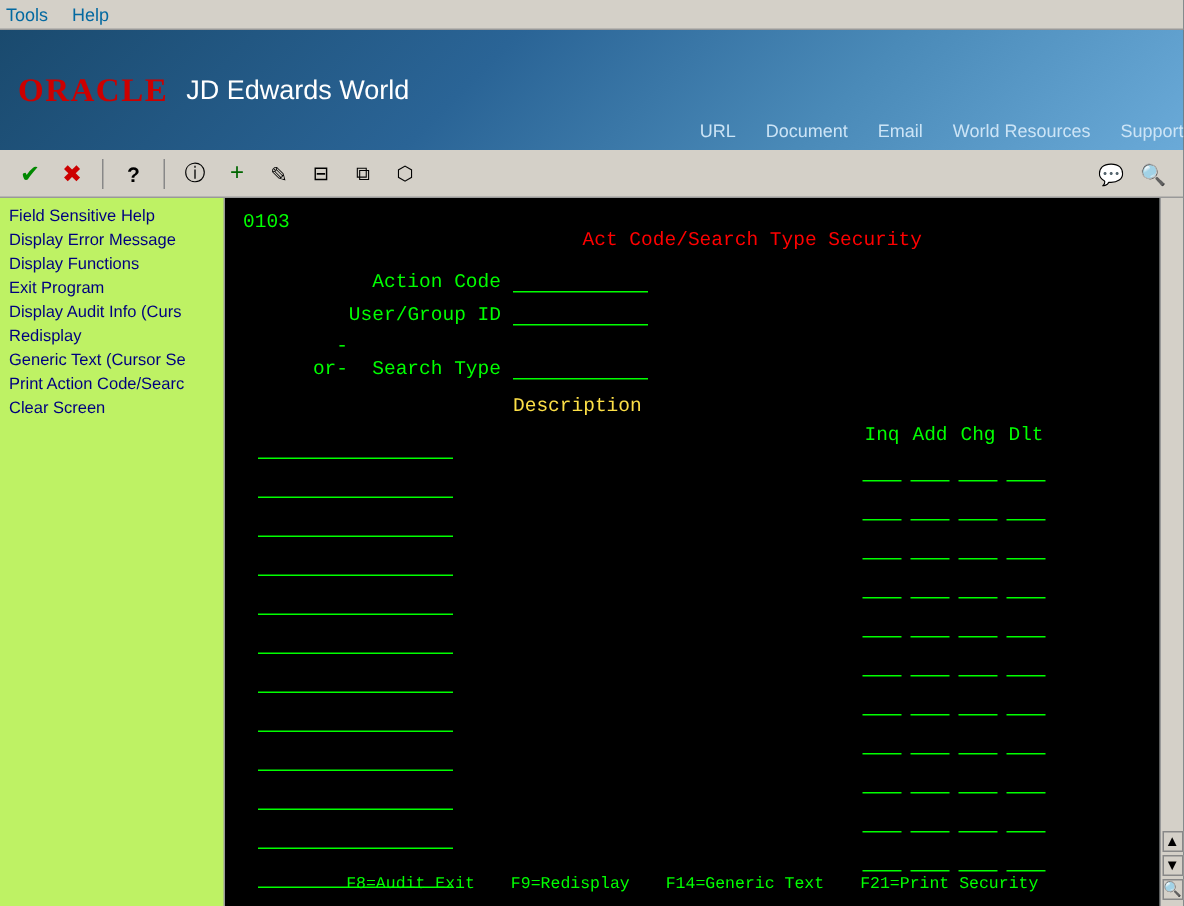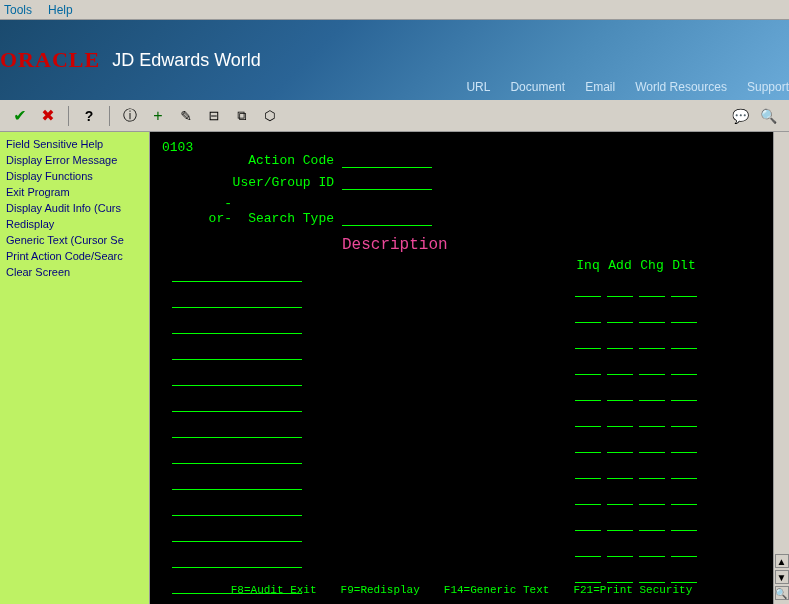--- a/index.html
+++ b/index.html
@@ -25,21 +25,21 @@
     #header {
       height: 80px;
       background: linear-gradient(135deg, #1a4a6e 0%, #2a6496 40%, #4a8ab8 70%, #6aaad8 100%);
       display: flex;
       flex-direction: column;
       position: relative;
     }
     #header-top {
       display: flex;
       align-items: center;
-      padding: 8px 0;
+      padding: 8px 12px;
       flex: 1;
     }
     #oracle-logo {
       display: flex;
       align-items: center;
       gap: 4px;
     }
     #oracle-text {
       font-size: 22px;
       font-weight: bold;
@@ -292,38 +292,39 @@
     <div class="menu-item">Exit Program</div>
     <div class="menu-item">Display Audit Info (Curs</div>
     <div class="menu-item">Redisplay</div>
     <div class="menu-item">Generic Text (Cursor Se</div>
     <div class="menu-item">Print Action Code/Searc</div>
     <div class="menu-item">Clear Screen</div>
   </div>
 
   <div id="content">
     <span id="form-id">0103</span>
+    <div id="form-title" style="margin-left:80px;">Act Code/Search Type Security</div>
 
     <div class="form-row" style="margin-left:40px;">
       <span class="form-label">Action Code</span>
       <input type="text" style="background: rgb(0, 0, 0); color: rgb(0, 255, 0); border-top: none; border-right: none; border-left: none; border-image: initial; border-bottom: 1px solid rgb(0, 255, 0); width: 90px; font-family: &quot;Courier New&quot;, monospace; font-size: 13px; outline: none;">
     </div>
 
     <div class="form-row" style="margin-left:40px;">
       <span class="form-label">User/Group ID</span>
       <input type="text" style="background: rgb(0, 0, 0); color: rgb(0, 255, 0); border-top: none; border-right: none; border-left: none; border-image: initial; border-bottom: 1px solid rgb(0, 255, 0); width: 90px; font-family: &quot;Courier New&quot;, monospace; font-size: 13px; outline: none;">
     </div>
 
     <div class="form-row" style="margin-left:40px;">
       <span style="color:#00ff00; font-family:'Courier New',monospace; font-size:13px; width:36px; text-align:right; padding-right:6px;">-or-</span>
       <span class="form-label" style="width:104px;">Search Type</span>
       <input type="text" style="background: rgb(0, 0, 0); color: rgb(0, 255, 0); border-top: none; border-right: none; border-left: none; border-image: initial; border-bottom: 1px solid rgb(0, 255, 0); width: 90px; font-family: &quot;Courier New&quot;, monospace; font-size: 13px; outline: none;">
     </div>
 
-    <div style="color:#ec4899; font-family:'Courier New',monospace; font-size:16px; margin-left:180px; margin-top:10px; margin-bottom:4px;">Description</div>
+    <div style="color:#fde047; font-family:'Courier New',monospace; font-size:13px; margin-left:180px; margin-top:10px; margin-bottom:4px;">Description</div>
 
     <div id="grid-area" style="display:flex; margin-top:2px;">
 
       <div id="desc-col" style="margin-left:10px;">
         <div class="grid-row-line"></div>
         <div class="grid-row-line"></div>
         <div class="grid-row-line"></div>
         <div class="grid-row-line"></div>
         <div class="grid-row-line"></div>
         <div class="grid-row-line"></div>

